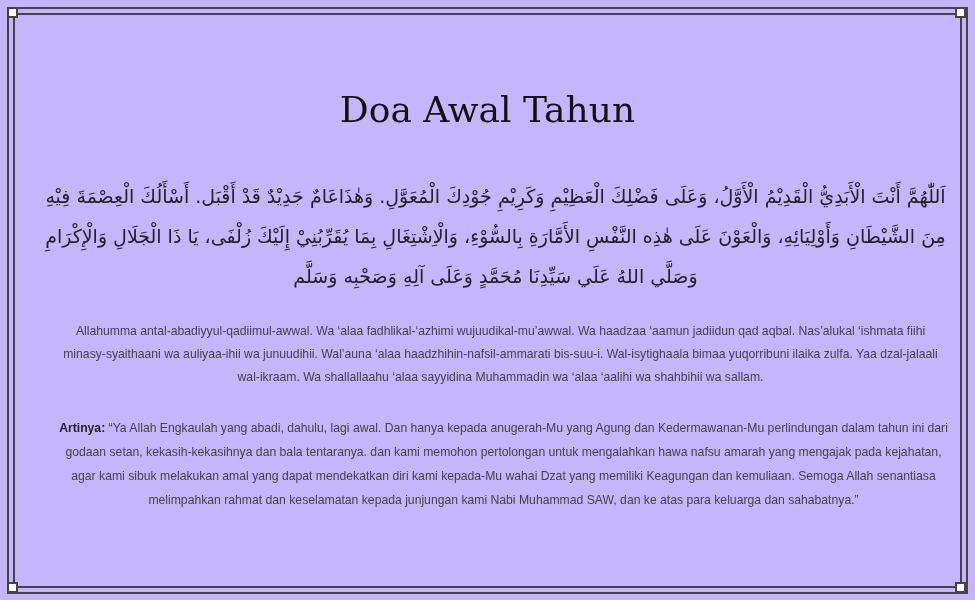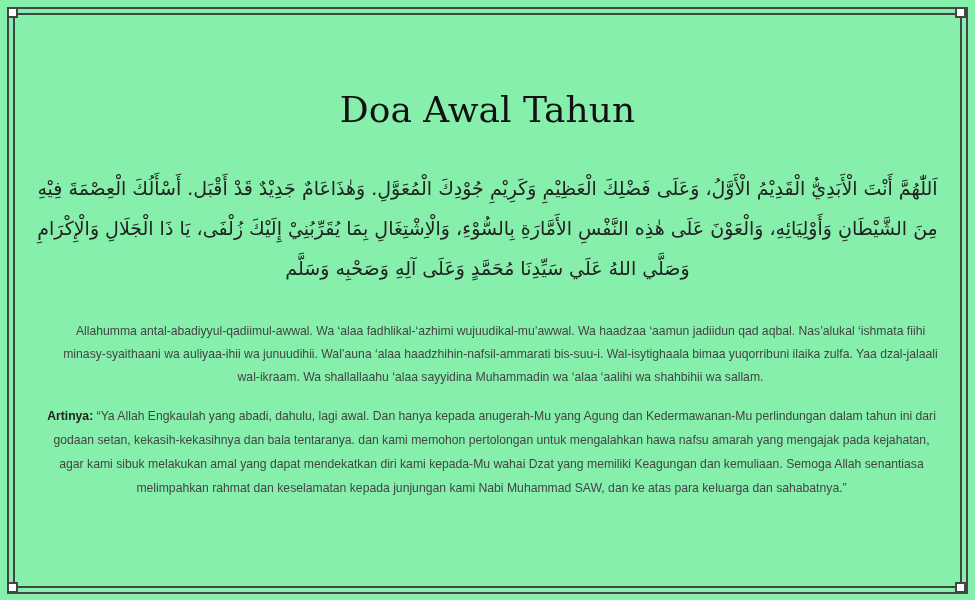--- a/index.html
+++ b/index.html
@@ -7,21 +7,21 @@
       padding: 0;
       width: 975px;
       height: 600px;
       background: #ffffff;
       overflow: hidden;
     }
     .page {
       position: relative;
       width: 975px;
       height: 600px;
-      background: #86efac;
+      background: #c4b5fd;
     }
     
     .frame-outer {
       position: absolute;
       left: 7px; top: 7px;
       width: 957px; height: 583px;
       border: 2px solid #444;
       box-sizing: content-box;
     }
     .frame-inner {
@@ -63,21 +63,21 @@
     .arabic {
       position: absolute;
       top: 168px;
       left: 0; width: 915px;
       direction: rtl;
       text-align: center;
       font-family: "DejaVu Sans", "Liberation Sans", sans-serif;
       font-size: 19px;
       line-height: 40px;
       color: #222;
-      margin: 0;
+      margin: 8px;
     }
     .translit {
       position: absolute;
       top: 307px;
       left: 10px; width: 895px;
       text-align: center;
       font-family: "Liberation Sans", "DejaVu Sans", sans-serif;
       font-size: 12.2px;
       line-height: 23px;
       color: #444;
@@ -85,21 +85,21 @@
     }
     .meaning {
       position: absolute;
       top: 400px;
       left: 10px; width: 895px;
       text-align: center;
       font-family: "Liberation Sans", "DejaVu Sans", sans-serif;
       font-size: 12.2px;
       line-height: 24px;
       color: #444;
-      margin: 4px;
+      margin: 16px;
     }
     .meaning .label {
       font-weight: bold;
       color: #222;
     }
   </style>
 </head>
 <body>
 
 <div class="page">

